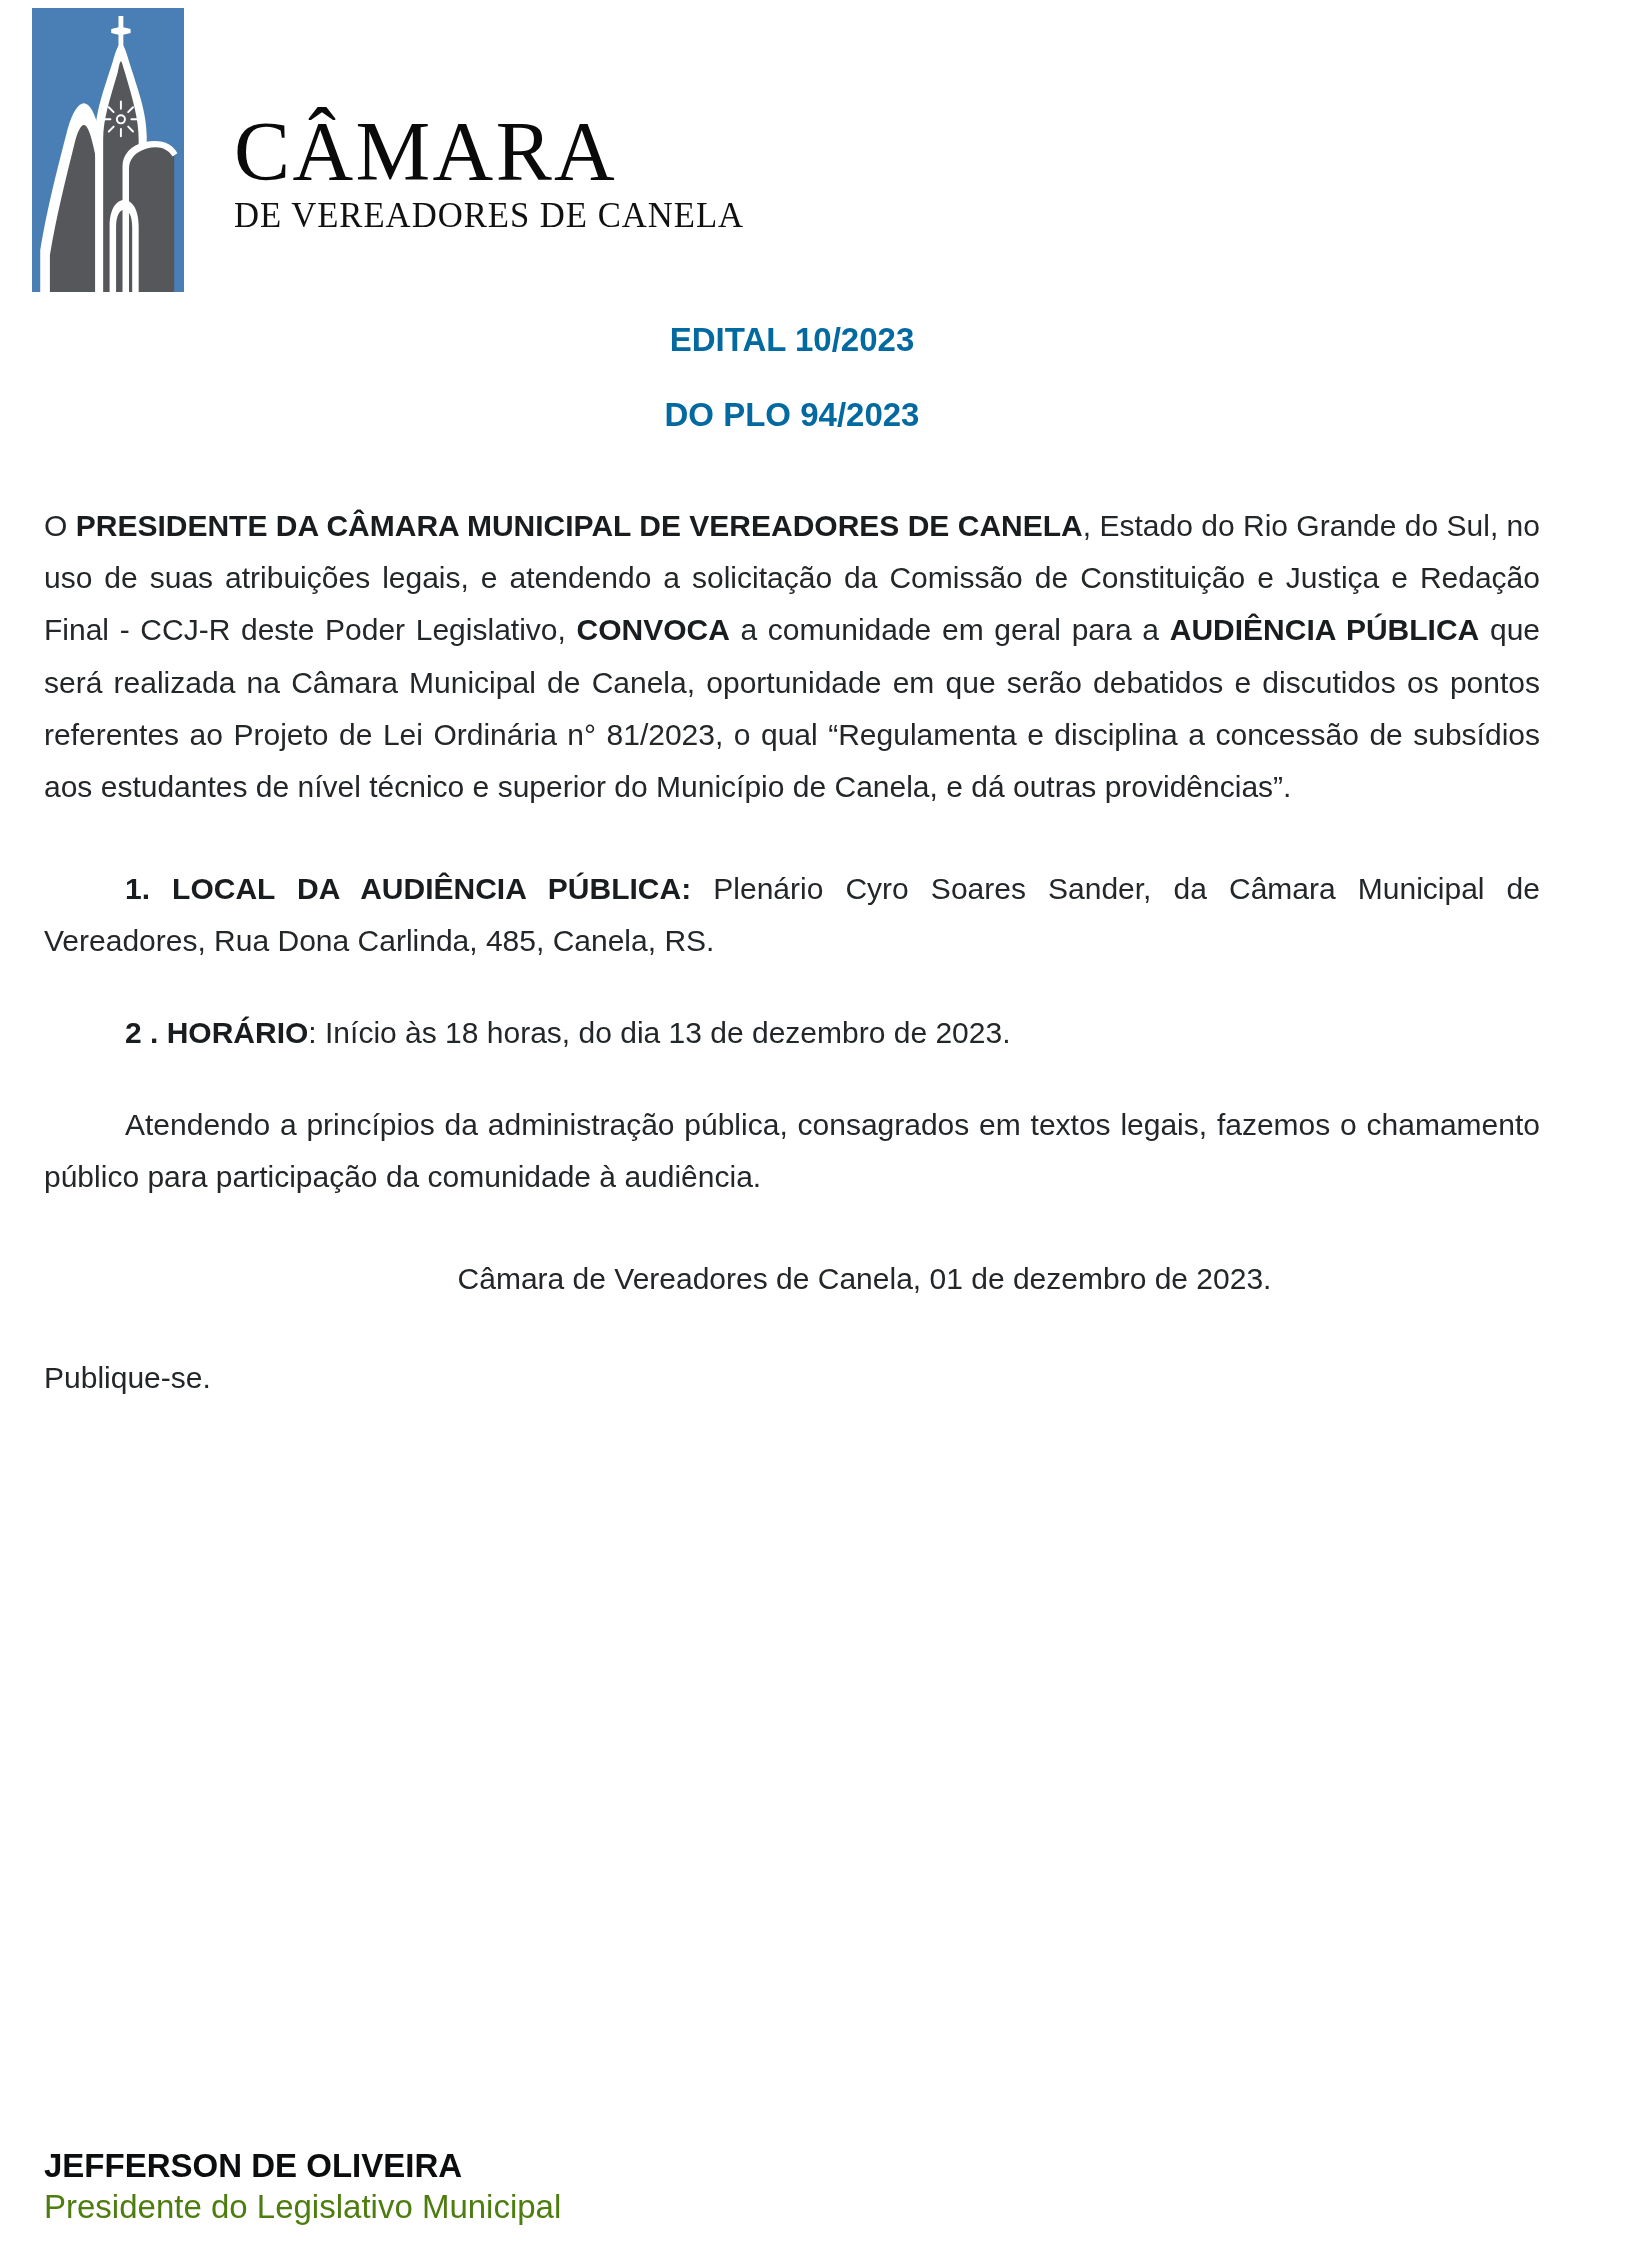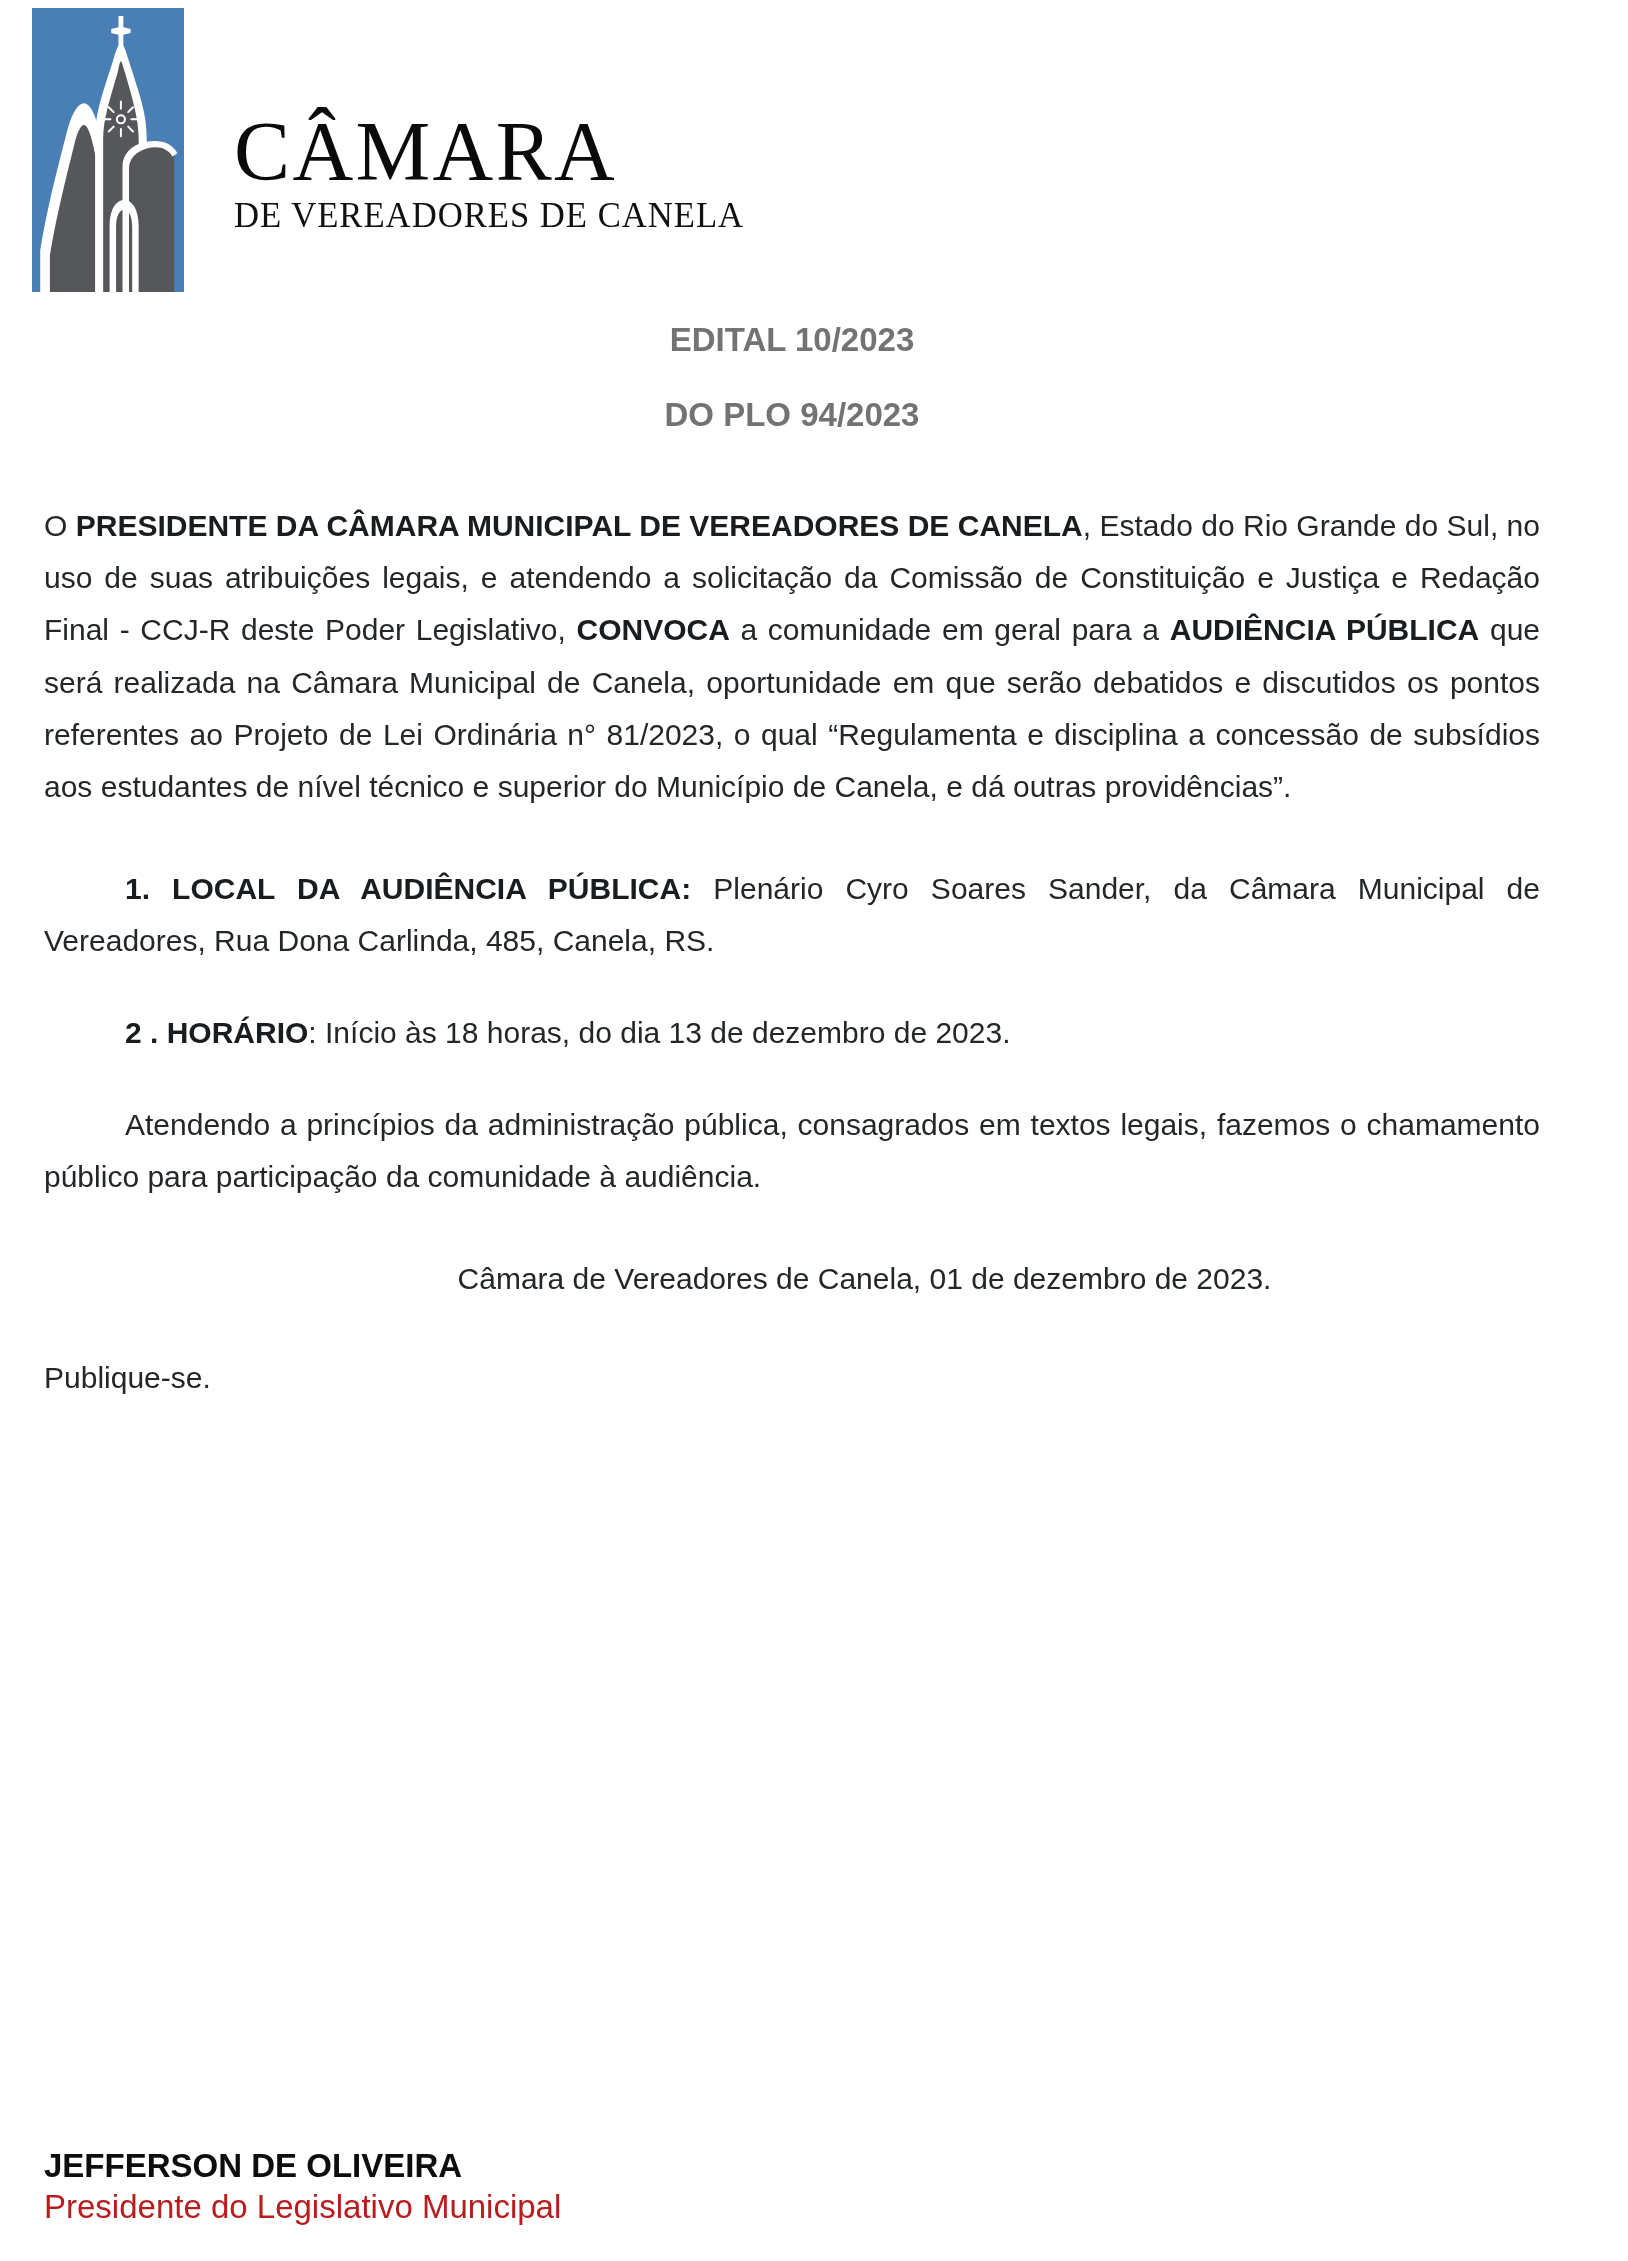--- a/index.html
+++ b/index.html
@@ -74,21 +74,21 @@
   
   .doc {
     position: absolute;
     left: 44px;
     top: 323px;
     width: 1496px;
   }
 
   .title-block {
     text-align: center;
-    color: #737373;
+    color: #0369a1;
     font-weight: bold;
     font-size: 33px;
     line-height: 1.0;
   }
   .title-line-1 { margin-bottom: 42px; }
   .title-line-2 { margin-bottom: 11.3px; }
   .title-line-3 { margin-bottom: 0; }
 
   .para {
     text-align: justify;
@@ -117,21 +117,21 @@
   }
   .sig-name {
     font-size: 33px;
     font-weight: bold;
     line-height: 1.25;
   }
   .sig-role {
     font-size: 33px;
     font-weight: 400;
     line-height: 1.25;
-    color: #b91c1c;
+    color: #4d7c0f;
   }
 </style>
 </head>
 <body>
 
 <div class="page">
 
   <div class="letterhead">
 
     <div class="logo-mark">

